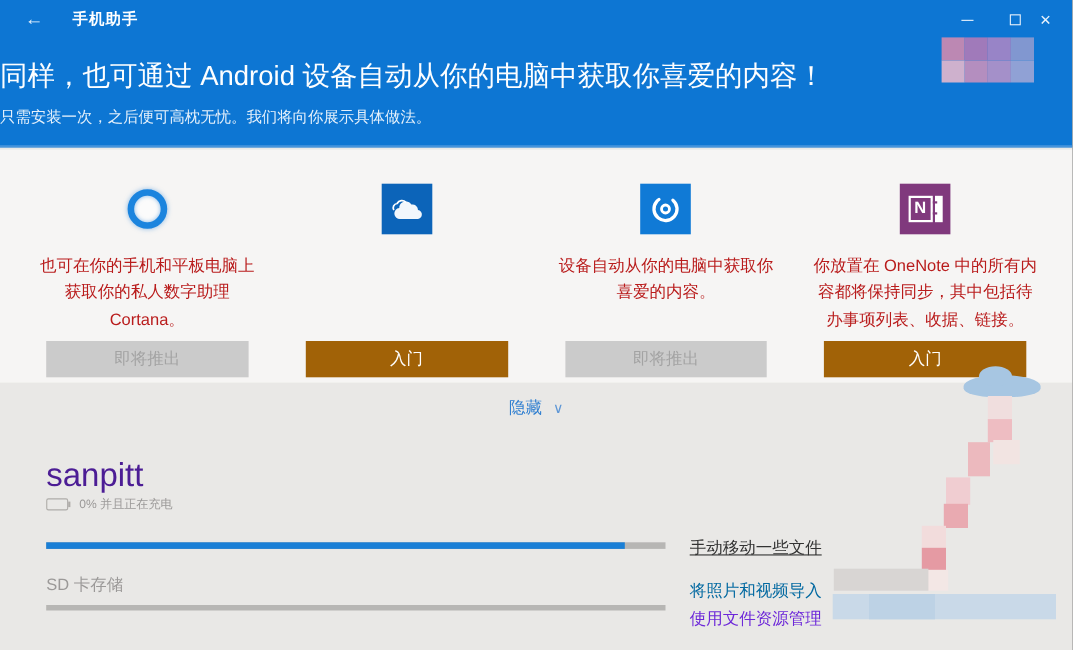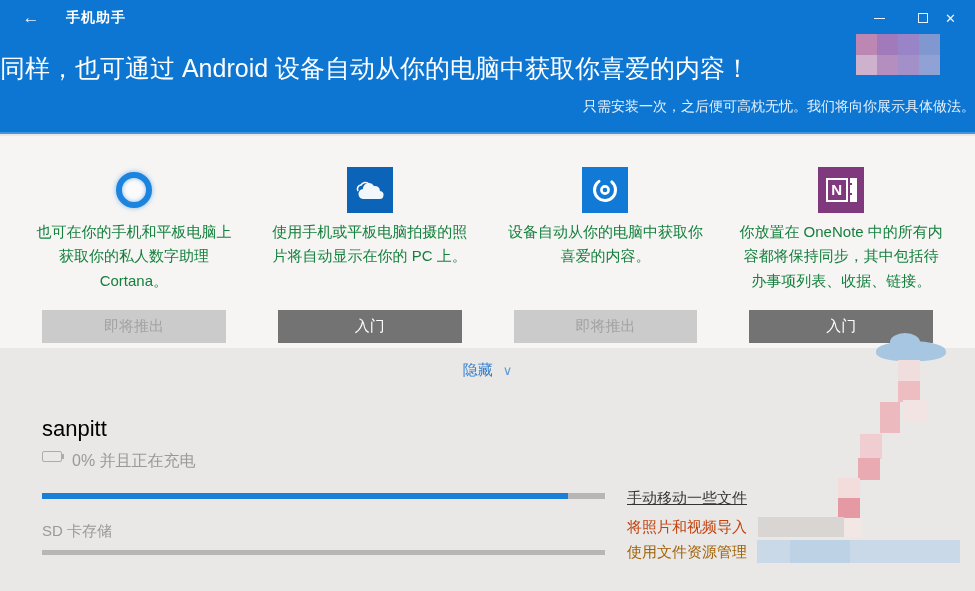--- a/index.html
+++ b/index.html
@@ -12,64 +12,64 @@
   .back-btn { margin-left:16px; width:30px; height:28px; font-size:17px; line-height:28px; text-align:center; color:#e8f3fd; cursor:pointer; }
   .tb-title { margin-left:20px; font-size:14px; font-weight:bold; letter-spacing:1px; }
   .win-controls { margin-left:auto; display:flex; align-items:center; height:36px; }
   .win-btn { width:44px; height:36px; display:flex; align-items:center; justify-content:center; color:#fff; }
   .glyph-min { width:11px; height:0; border-bottom:1px solid #eaf3fc; }
   .glyph-max { width:10px; height:10px; border:1px solid #eaf3fc; }
   .glyph-close { font-size:13px; color:#eaf3fc; }
   .win-close { width:30px; justify-content:flex-start; }
 
   .hero h1 { position:absolute; top:52px; width:100%; text-align:left; font-size:25px; font-weight:500; color:#fdfeff; }
-  .hero .sub { position:absolute; top:98px; width:100%; text-align:right; font-size:14px; color:#e6f1fb; }
+  .hero .sub { position:absolute; top:98px; width:100%; text-align:left; font-size:14px; color:#e6f1fb; }
 
   
   .features { position:absolute; top:136px; left:0; width:975px; height:212px; background:#f6f5f4; display:flex; padding:0 16px; }
   .feature { flex:1; position:relative; text-align:center; padding:0 14px; }
   .icon-area { margin-top:30px; height:48px; display:flex; align-items:center; justify-content:center; }
-  .feature-text { margin-top:6px; font-size:15px; line-height:1.62; color:#15803d; }
+  .feature-text { margin-top:16px; font-size:15px; line-height:1.62; color:#b91c1c; }
   .feature .btn { position:absolute; bottom:5px; left:26px; right:26px; height:33px; font-size:15px; border:none; font-family:Liberation Mono, monospace; cursor:pointer; }
-  .btn-primary { background:#737373; color:#ffffff; }
+  .btn-primary { background:#a16207; color:#ffffff; }
   .btn-disabled { background:#cbcbcb; color:#a3a3a3; cursor:default; }
 
   
   .cortana-ring { width:36px; height:36px; border-radius:50%; border:6px solid #1b84de; box-shadow:0 0 5px rgba(40,130,215,.55), inset 0 0 4px rgba(40,130,215,.55); background:#fbfbfb; }
   .tile { width:46px; height:46px; display:flex; align-items:center; justify-content:center; }
   .tile-onedrive { background:#0c64b9; }
   .tile-groove  { background:#107ad6; }
   .tile-onenote { background:#80397d; }
   .onenote-inner { display:flex; align-items:center; }
   .onenote-n { width:22px; height:24px; border:2px solid #fff; color:#fff; font-weight:bold; font-size:15px; line-height:20px; text-align:center; }
   .onenote-pages { width:7px; height:24px; margin-left:2px; background:#fff; position:relative; }
   .onenote-pages::before, .onenote-pages::after { content:""; position:absolute; left:-2px; width:4px; height:2px; background:#80397d; }
   .onenote-pages::before { top:5px; } .onenote-pages::after { top:15px; }
 
   
   .panel { position:absolute; top:348px; left:0; width:975px; height:243px; background:#e9e8e6; }
   .hide-row { position:absolute; top:13px; width:100%; text-align:center; font-size:15px; color:#2e7ed0; cursor:pointer; }
   .hide-row .chev { margin-left:10px; font-size:13px; color:#5f97d6; }
 
-  .device-name { position:absolute; top:68px; left:42px; font-size:22px; color:#000000; }
-  .battery-row { position:absolute; top:103px; left:42px; display:flex; font-size:16px; color:#9b9998; }
+  .device-name { position:absolute; top:68px; left:42px; font-size:30px; color:#4c1d95; }
+  .battery-row { position:absolute; top:103px; left:42px; display:flex; align-items:center; font-size:11px; color:#9b9998; }
   .battery-icon { width:20px; height:11px; border:1px solid #aeaCA9; border:1px solid #aeaca9; border-radius:2px; margin-right:10px; position:relative; }
   .battery-icon::after { content:""; position:absolute; right:-3px; top:2px; width:2px; height:5px; background:#aeaca9; }
 
   .storage-left { position:absolute; left:42px; top:138px; width:563px; }
   .storage-row { display:flex; justify-content:space-between; font-size:15px; color:#8f8d8c; }
   .bar { margin-top:7px; height:6px; background:#b7b6b4; }
   .bar-fill { height:100%; background:#1a7fd6; }
   .sd-label { margin-top:23px; font-size:15px; color:#9b9998; }
   .bar-sd { margin-top:9px; height:5px; background:#b7b6b4; }
 
   .manual { position:absolute; left:627px; top:141px; font-size:15px; }
   .manual .m-head { color:#333;text-decoration:underline; }
-  .manual .m-link1 { margin-top:10px; color:#c2410c; cursor:pointer; }
-  .manual .m-link2 { margin-top:6px; color:#a16207; cursor:pointer; }
+  .manual .m-link1 { margin-top:20px; color:#0369a1; cursor:pointer; }
+  .manual .m-link2 { margin-top:6px; color:#6d28d9; cursor:pointer; }
 
   
   .censor { position:absolute; }
   .censor-top { left:856px; top:34px; width:84px; height:41px; display:grid; grid-template-columns:repeat(4,1fr); grid-template-rows:repeat(2,1fr); opacity:.9; }
   .censor-top i:nth-child(1){background:#d08bb0;} .censor-top i:nth-child(2){background:#b07bb8;}
   .censor-top i:nth-child(3){background:#a886c6;} .censor-top i:nth-child(4){background:#8e9bd0;}
   .censor-top i:nth-child(5){background:#e3b8cd;} .censor-top i:nth-child(6){background:#c791bd;}
   .censor-top i:nth-child(7){background:#b593c8;} .censor-top i:nth-child(8){background:#9fa6d6;}
 
   .cloud { left:876px; top:341px; width:70px; height:20px; background:#a7c6e2; border-radius:50% 50% 40% 40%; }
@@ -112,21 +112,20 @@
 
     <div class="feature">
       <div class="icon-area">
         <span class="tile tile-onedrive">
           <svg width="32" height="22" viewBox="0 0 32 22">
             <path fill="#ffffff" d="M9 9a6 6 0 0 1 11-2 5 5 0 0 1 6 5 4 4 0 0 1-1 8H10a5 5 0 0 1-1-10z" opacity="0.95"></path>
             <path fill="none" stroke="#ffffff" stroke-width="1.6" d="M4 12a4 4 0 0 1 3-6 5 5 0 0 1 8-1"></path>
           </svg>
         </span>
       </div>
-      <div class="feature-text">使用手机或平板电脑拍摄的照片将自动显示在你的 PC 上。</div>
       <button class="btn btn-primary">入门</button>
     </div>
 
     <div class="feature">
       <div class="icon-area">
         <span class="tile tile-groove">
           <svg width="32" height="32" viewBox="0 0 32 32">
             <circle cx="16" cy="16" r="10.5" fill="none" stroke="#ffffff" stroke-width="3" stroke-dasharray="52 14" stroke-linecap="round" transform="rotate(-50 16 16)"></circle>
             <circle cx="16" cy="16" r="3.6" fill="none" stroke="#ffffff" stroke-width="2.6"></circle>
           </svg>

